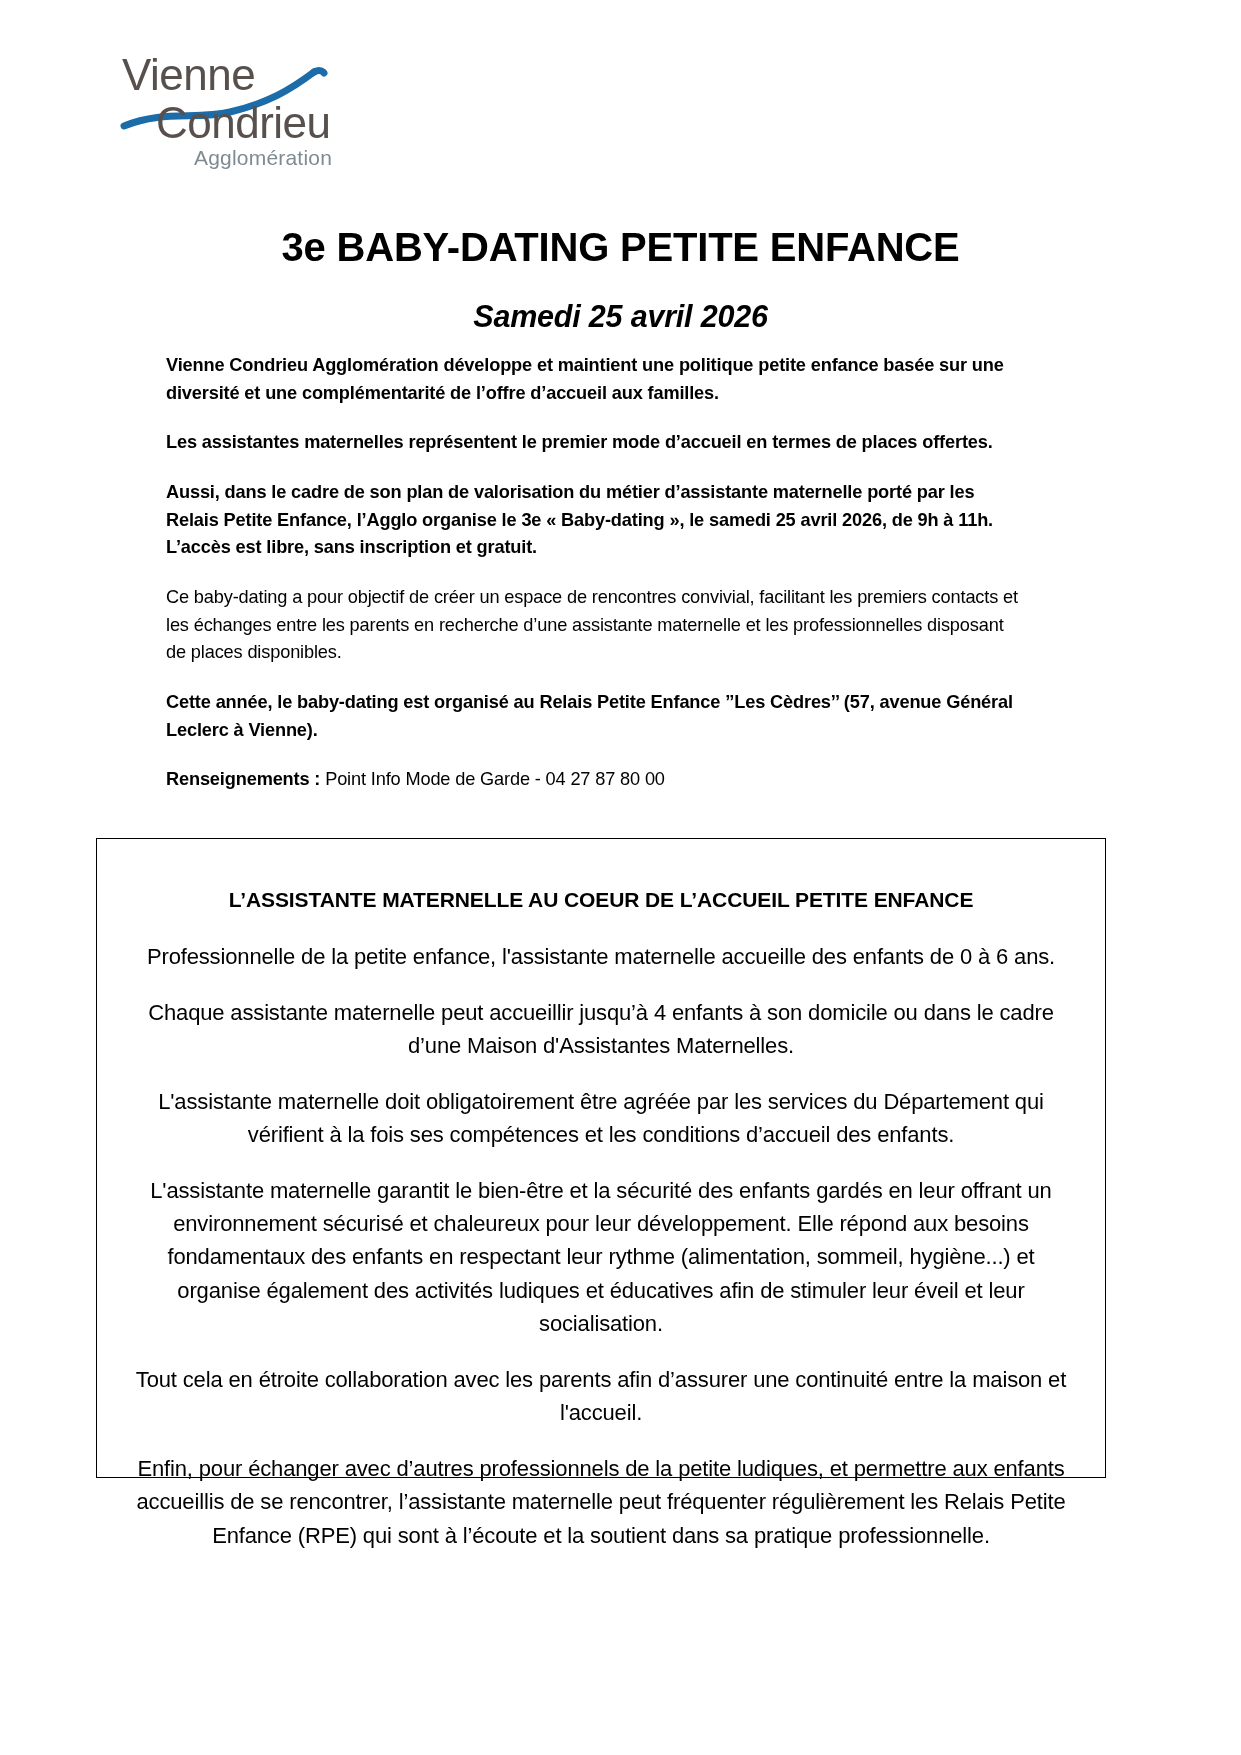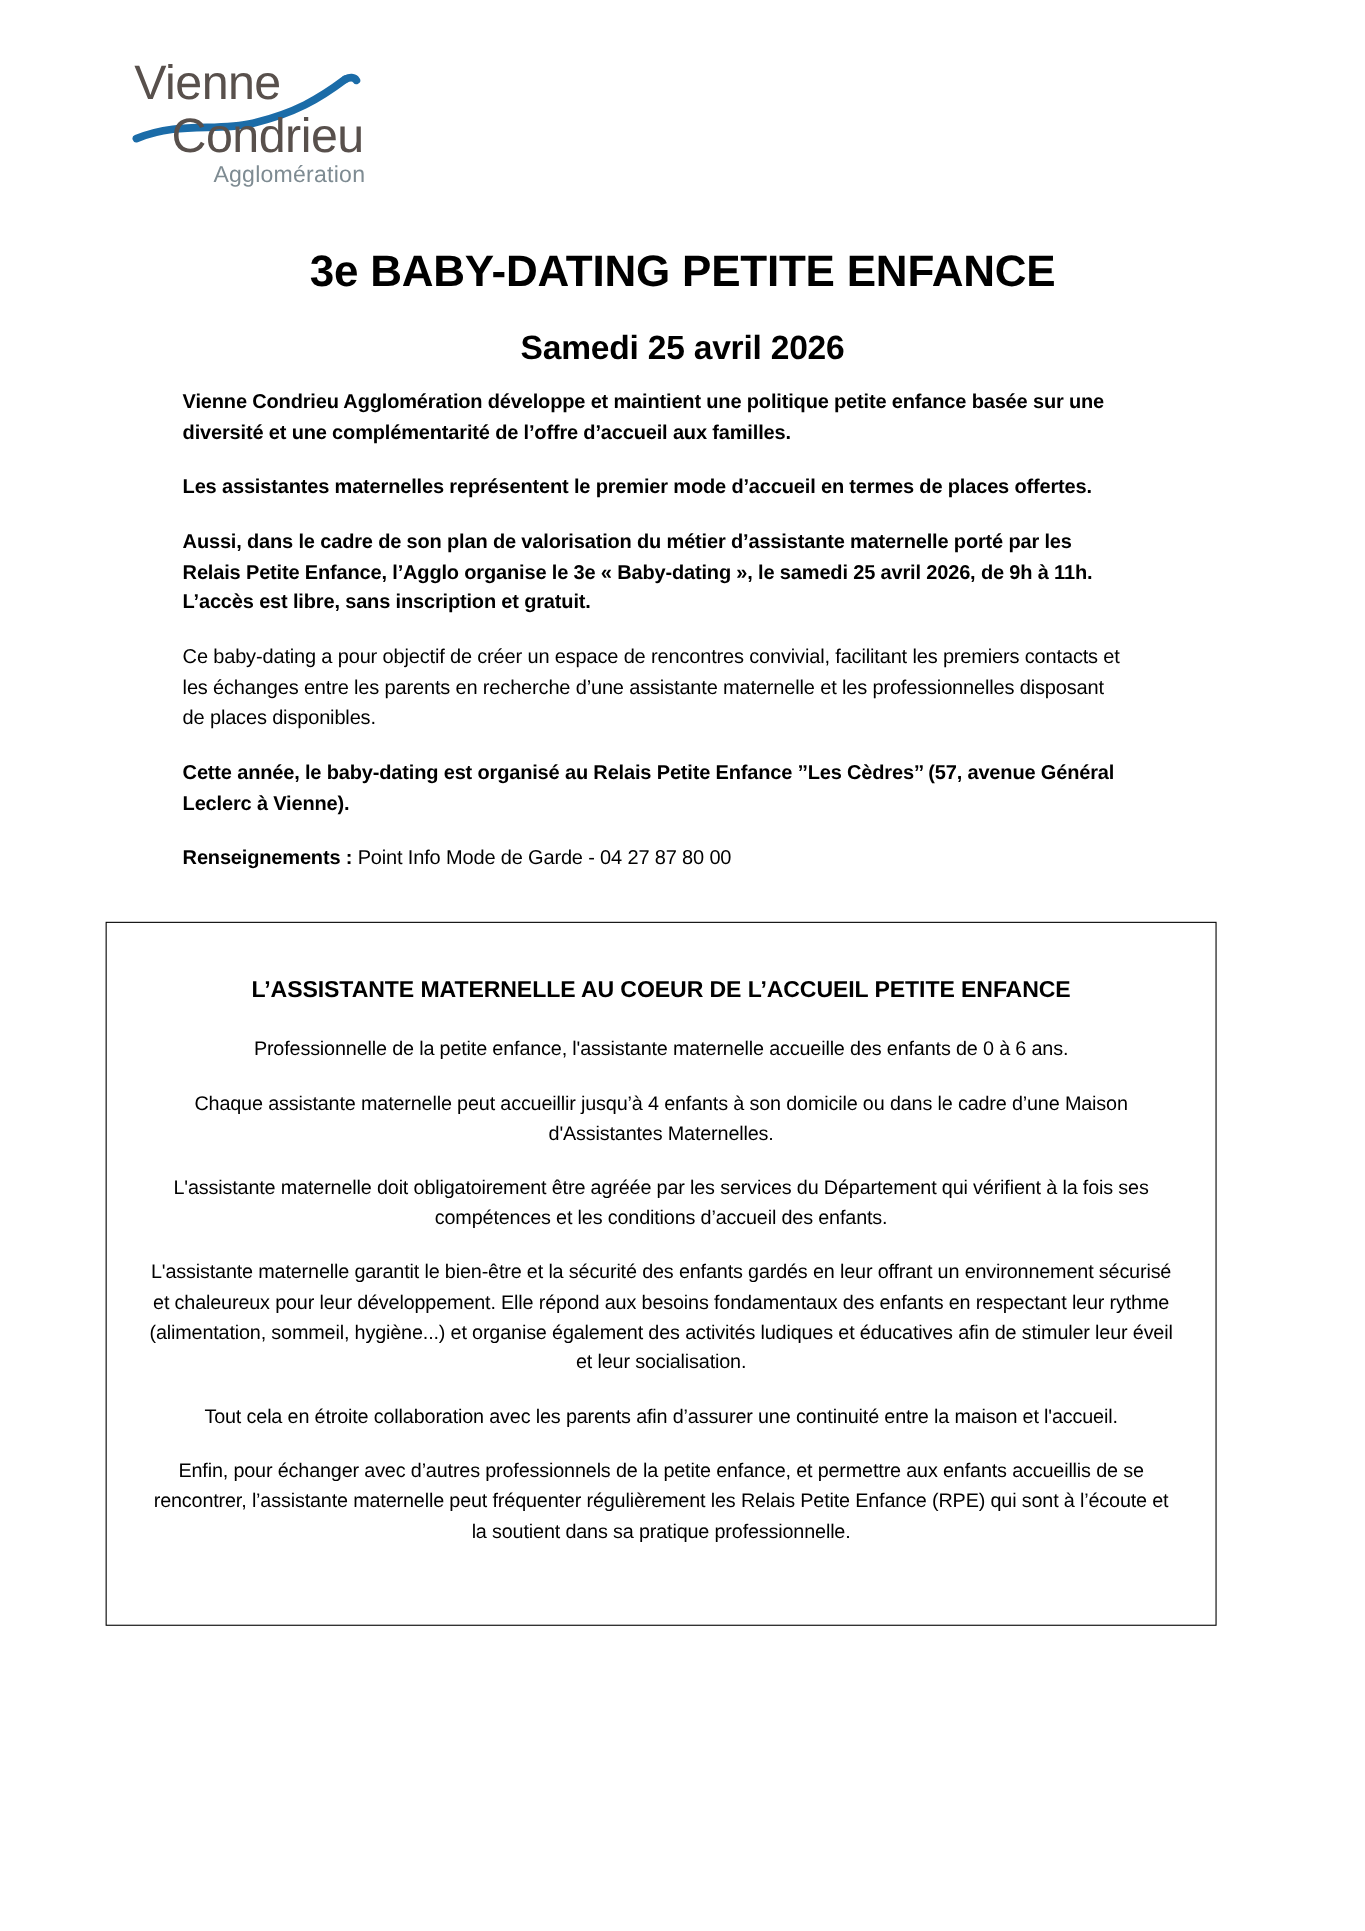--- a/index.html
+++ b/index.html
@@ -49,20 +49,21 @@
     line-height: 1.28;
     margin: 0;
   }
   .doc-subtitle {
     font-size: 30.5px;
     font-weight: bold;
     letter-spacing: -0.2px;
     line-height: 1.28;
     margin: 0;
     margin-top: 24px;
+    font-style: italic;
   }
 
   
   .body-block {
     position: absolute;
     left: 130px;
     top: 352px;
     width: 853px;
     margin-left: 36px;
   }
@@ -92,21 +93,21 @@
     text-align: center;
   }
   .info-heading {
     font-size: 21px;
     font-weight: bold;
     letter-spacing: -0.1px;
     margin: 0 0 26px 0;
     line-height: 1.4;
   }
   .info-para {
-    font-size: 18px;
+    font-size: 22px;
     line-height: 1.52;
     margin: 0 0 22px 0;
     letter-spacing: -0.15px;
   }
   .info-para.last { margin-bottom: 0; }
 </style>
 </head>
 <body>
 
 <div class="page">
@@ -138,17 +139,17 @@
   </div>
 
   <div class="info-box">
     <div class="info-inner">
       <p class="info-heading">L’ASSISTANTE MATERNELLE AU COEUR DE L’ACCUEIL PETITE ENFANCE</p>
       <p class="info-para">Professionnelle de la petite enfance, l'assistante maternelle accueille des enfants de 0 à 6 ans.</p>
       <p class="info-para">Chaque assistante maternelle peut accueillir jusqu’à 4 enfants à son domicile ou dans le cadre d’une Maison d'Assistantes Maternelles.</p>
       <p class="info-para">L'assistante maternelle doit obligatoirement être agréée par les services du Département qui vérifient à la fois ses compétences et les conditions d’accueil des enfants.</p>
       <p class="info-para">L'assistante maternelle garantit le bien-être et la sécurité des enfants gardés en leur offrant un environnement sécurisé et chaleureux pour leur développement. Elle répond aux besoins fondamentaux des enfants en respectant leur rythme (alimentation, sommeil, hygiène...) et organise également des activités ludiques et éducatives afin de stimuler leur éveil et leur socialisation.</p>
       <p class="info-para">Tout cela en étroite collaboration avec les parents afin d’assurer une continuité entre la maison et l'accueil.</p>
-      <p class="info-para last">Enfin, pour échanger avec d’autres professionnels de la petite enfance, et permettre aux enfants accueillis de se rencontrer, l’assistante maternelle peut fréquenter régulièrement les Relais Petite Enfance (RPE) qui sont à l’écoute et la soutient dans sa pratique professionnelle.</p>
+      <p class="info-para last">Enfin, pour échanger avec d’autres professionnels de la petite ludiques, et permettre aux enfants accueillis de se rencontrer, l’assistante maternelle peut fréquenter régulièrement les Relais Petite Enfance (RPE) qui sont à l’écoute et la soutient dans sa pratique professionnelle.</p>
     </div>
   </div>
 
 </div>
 
 </body></html>

